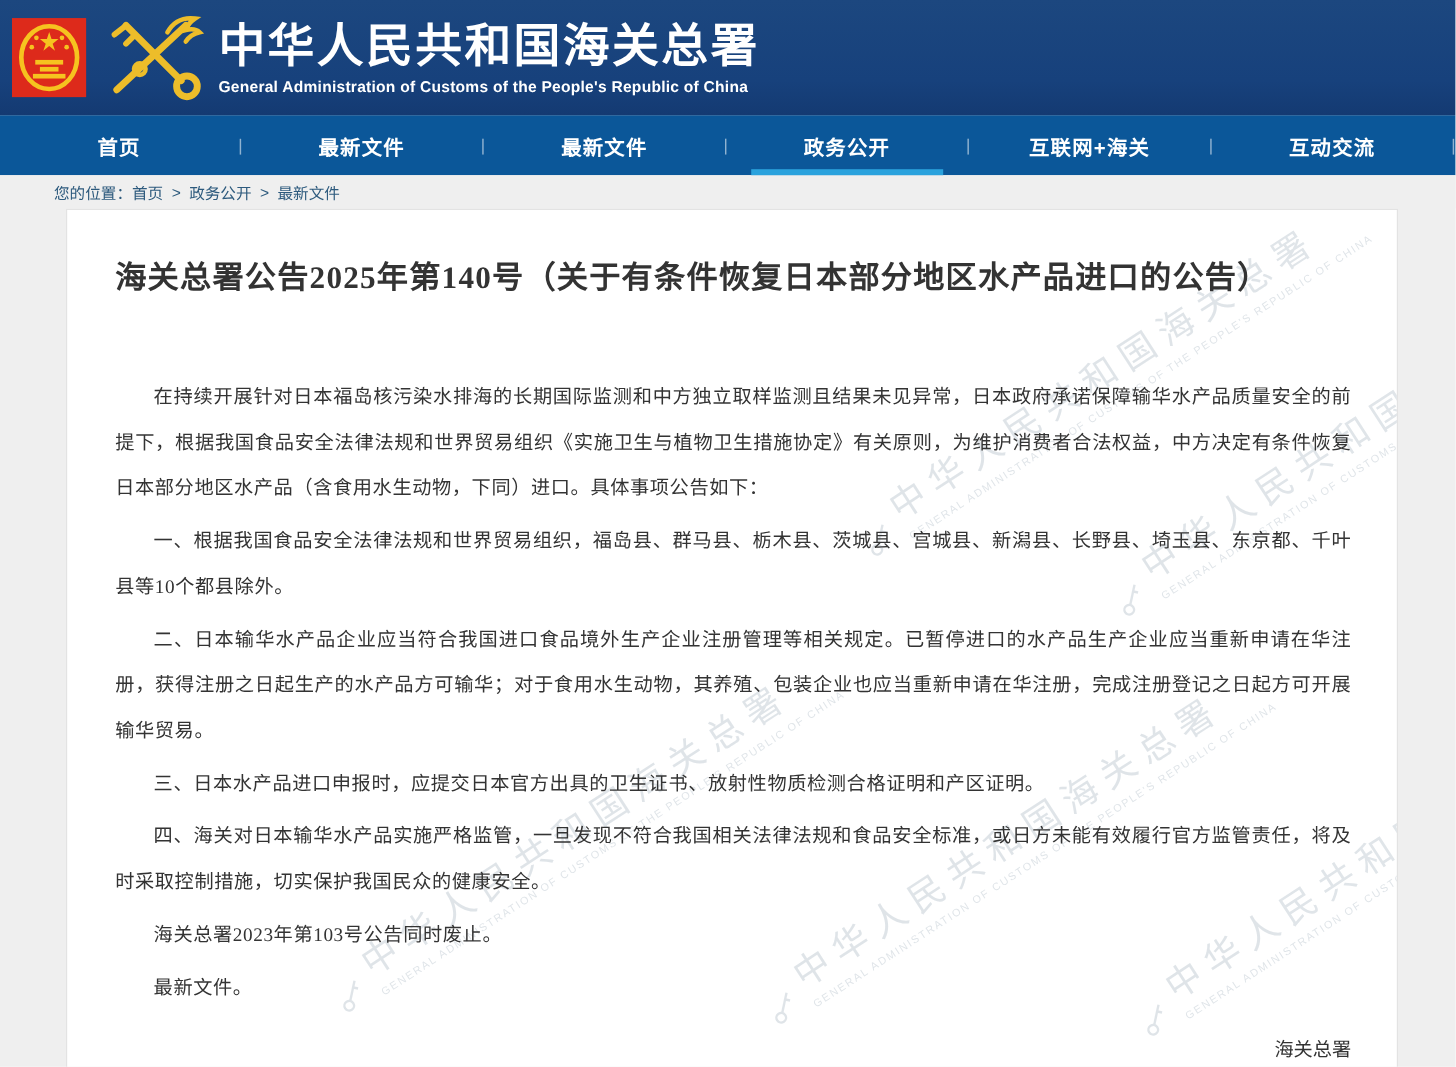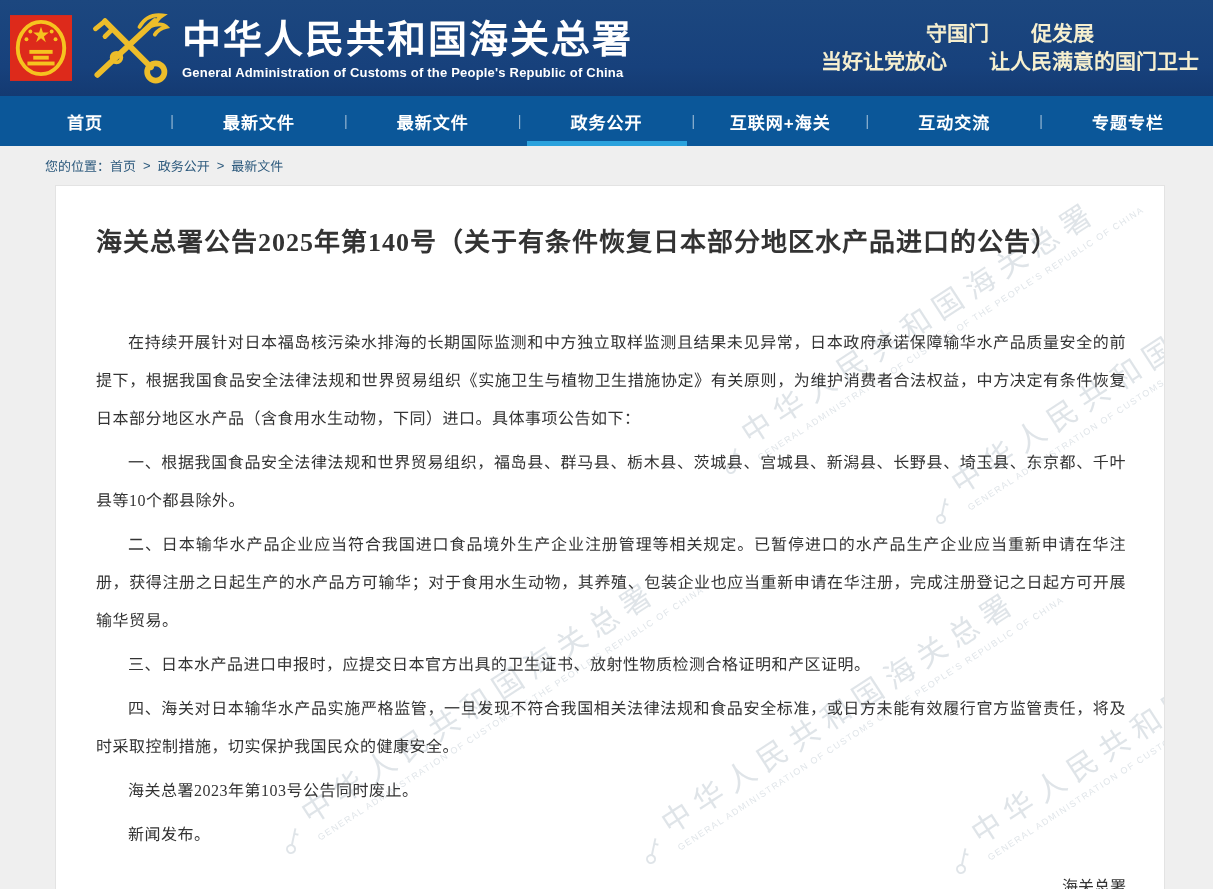--- a/index.html
+++ b/index.html
@@ -25,21 +25,21 @@
   
   .main-nav{height:50px;background:var(--nav-bg);display:flex;align-items:stretch;}
   .nav-cell{flex:1 1 0;display:flex;align-items:center;justify-content:center;position:relative;}
   .nav-item{color:#fff;font-size:17px;font-weight:bold;text-decoration:none;letter-spacing:1px;
     height:100%;display:flex;align-items:center;justify-content:center;width:100%;cursor:pointer;position:relative;}
   .nav-cell.active .nav-item::after{content:"";position:absolute;left:50%;transform:translateX(-50%);
     bottom:0;width:160px;height:5px;background:var(--active-underline);}
   .nav-sep{color:rgba(255,255,255,.55);font-size:14px;align-self:center;user-select:none;}
 
   
-  .breadcrumb-bar{height:39px;display:flex;align-items:center;padding-left:45px;
+  .breadcrumb-bar{height:28px;display:flex;align-items:center;padding-left:45px;
     color:var(--breadcrumb-color);font-size:13px;background:var(--page-bg);}
   .breadcrumb-bar a{color:var(--breadcrumb-color);text-decoration:none;cursor:pointer;}
   .crumb-sep{margin:0 7px;}
 
   
   .panel{position:relative;width:1110px;margin-left:55px;background:#fff;
     border:1px solid #e3e3e3;min-height:712px;overflow:hidden;padding:40px 40px 30px 40px;}
   .panel-inner{position:relative;z-index:1;width:1030px;margin:0 auto;}
   .article-title{font-size:26px;font-weight:bold;color:var(--text-color);text-align:left;
     letter-spacing:1px;line-height:34px;margin-bottom:64px;
@@ -84,24 +84,20 @@
         <line x1="32" y1="22" x2="24" y2="30" stroke-width="5"></line>
         <circle cx="77" cy="67" r="9" stroke-width="6"></circle>
         <circle cx="36" cy="52" r="5" stroke-width="4"></circle>
       </g>
     </svg>
   </div>
   <div class="title-block">
     <div class="site-title">中华人民共和国海关总署</div>
     <div class="site-subtitle">General Administration of Customs of the People's Republic of China</div>
   </div>
-  <div class="slogan">
-    <div>守国门　　促发展</div>
-    <div>当好让党放心　　让人民满意的国门卫士</div>
-  </div>
 </header>
 
 <nav class="main-nav">
   <div class="nav-cell">
     <a class="nav-item">首页</a>
   </div>
   <span class="nav-sep">|</span>
   <div class="nav-cell">
     <a class="nav-item">最新文件</a>
   </div>
@@ -115,23 +111,20 @@
   </div>
   <span class="nav-sep">|</span>
   <div class="nav-cell">
     <a class="nav-item">互联网+海关</a>
   </div>
   <span class="nav-sep">|</span>
   <div class="nav-cell">
     <a class="nav-item">互动交流</a>
   </div>
   <span class="nav-sep">|</span>
-  <div class="nav-cell">
-    <a class="nav-item">专题专栏</a>
-  </div>
 </nav>
 
 <div class="breadcrumb-bar">
   <span>您的位置：</span>
   <a>首页</a>
   <span class="crumb-sep">&gt;</span>
   <a>政务公开</a>
   <span class="crumb-sep">&gt;</span>
   <span>最新文件</span>
 </div>
@@ -205,17 +198,17 @@
   </div>
 
   <div class="panel-inner">
     <h1 class="article-title">海关总署公告2025年第140号（关于有条件恢复日本部分地区水产品进口的公告）</h1>
     <p class="para">在持续开展针对日本福岛核污染水排海的长期国际监测和中方独立取样监测且结果未见异常，日本政府承诺保障输华水产品质量安全的前提下，根据我国食品安全法律法规和世界贸易组织《实施卫生与植物卫生措施协定》有关原则，为维护消费者合法权益，中方决定有条件恢复日本部分地区水产品（含食用水生动物，下同）进口。具体事项公告如下：</p>
     <p class="para">一、根据我国食品安全法律法规和世界贸易组织，福岛县、群马县、栃木县、茨城县、宫城县、新潟县、长野县、埼玉县、东京都、千叶县等10个都县除外。</p>
     <p class="para">二、日本输华水产品企业应当符合我国进口食品境外生产企业注册管理等相关规定。已暂停进口的水产品生产企业应当重新申请在华注册，获得注册之日起生产的水产品方可输华；对于食用水生动物，其养殖、包装企业也应当重新申请在华注册，完成注册登记之日起方可开展输华贸易。</p>
     <p class="para">三、日本水产品进口申报时，应提交日本官方出具的卫生证书、放射性物质检测合格证明和产区证明。</p>
     <p class="para">四、海关对日本输华水产品实施严格监管，一旦发现不符合我国相关法律法规和食品安全标准，或日方未能有效履行官方监管责任，将及时采取控制措施，切实保护我国民众的健康安全。</p>
     <p class="para">海关总署2023年第103号公告同时废止。</p>
-    <p class="para">新闻发布。</p>
+    <p class="para">最新文件。</p>
     <p class="sig">海关总署</p>
 
   </div>
 </main>
 
 </body></html>

